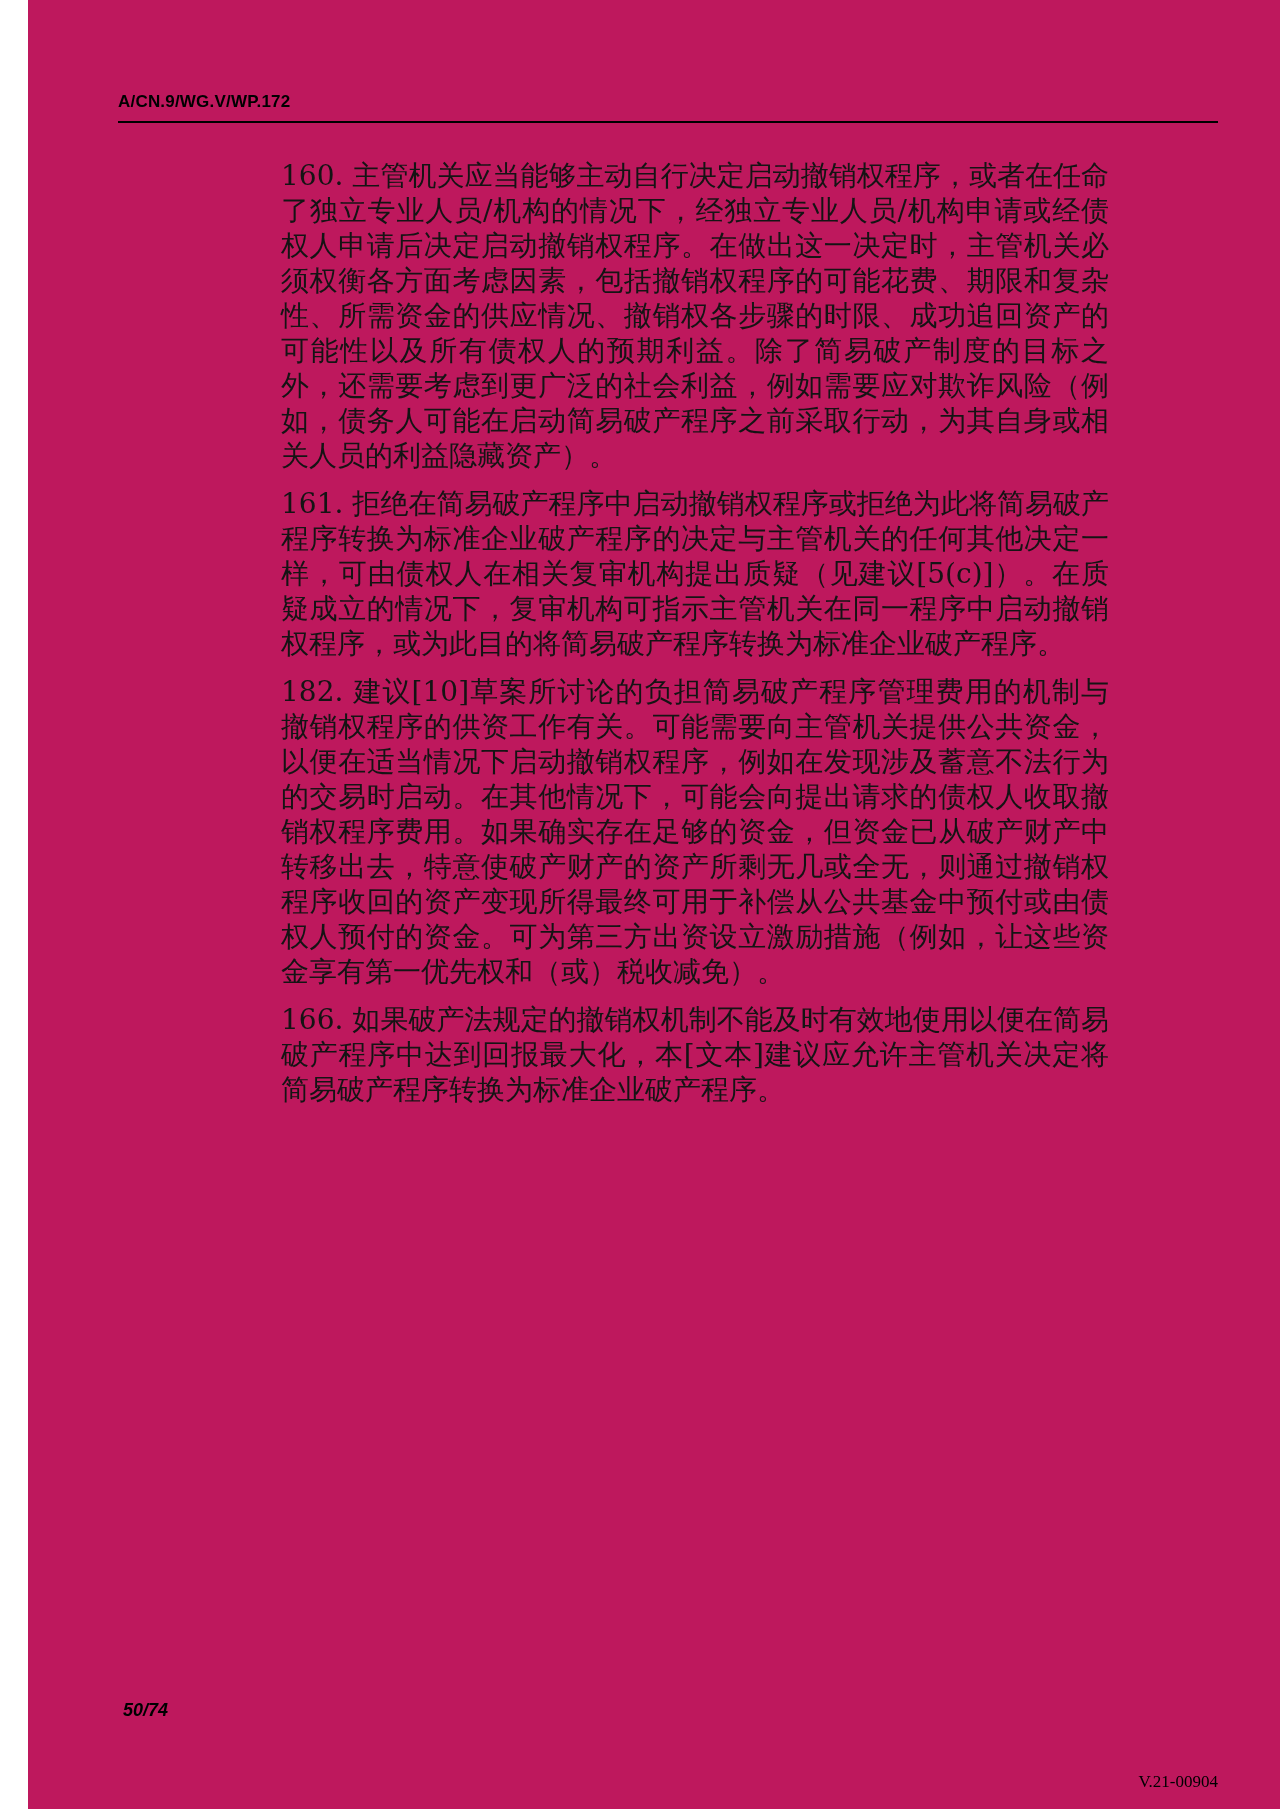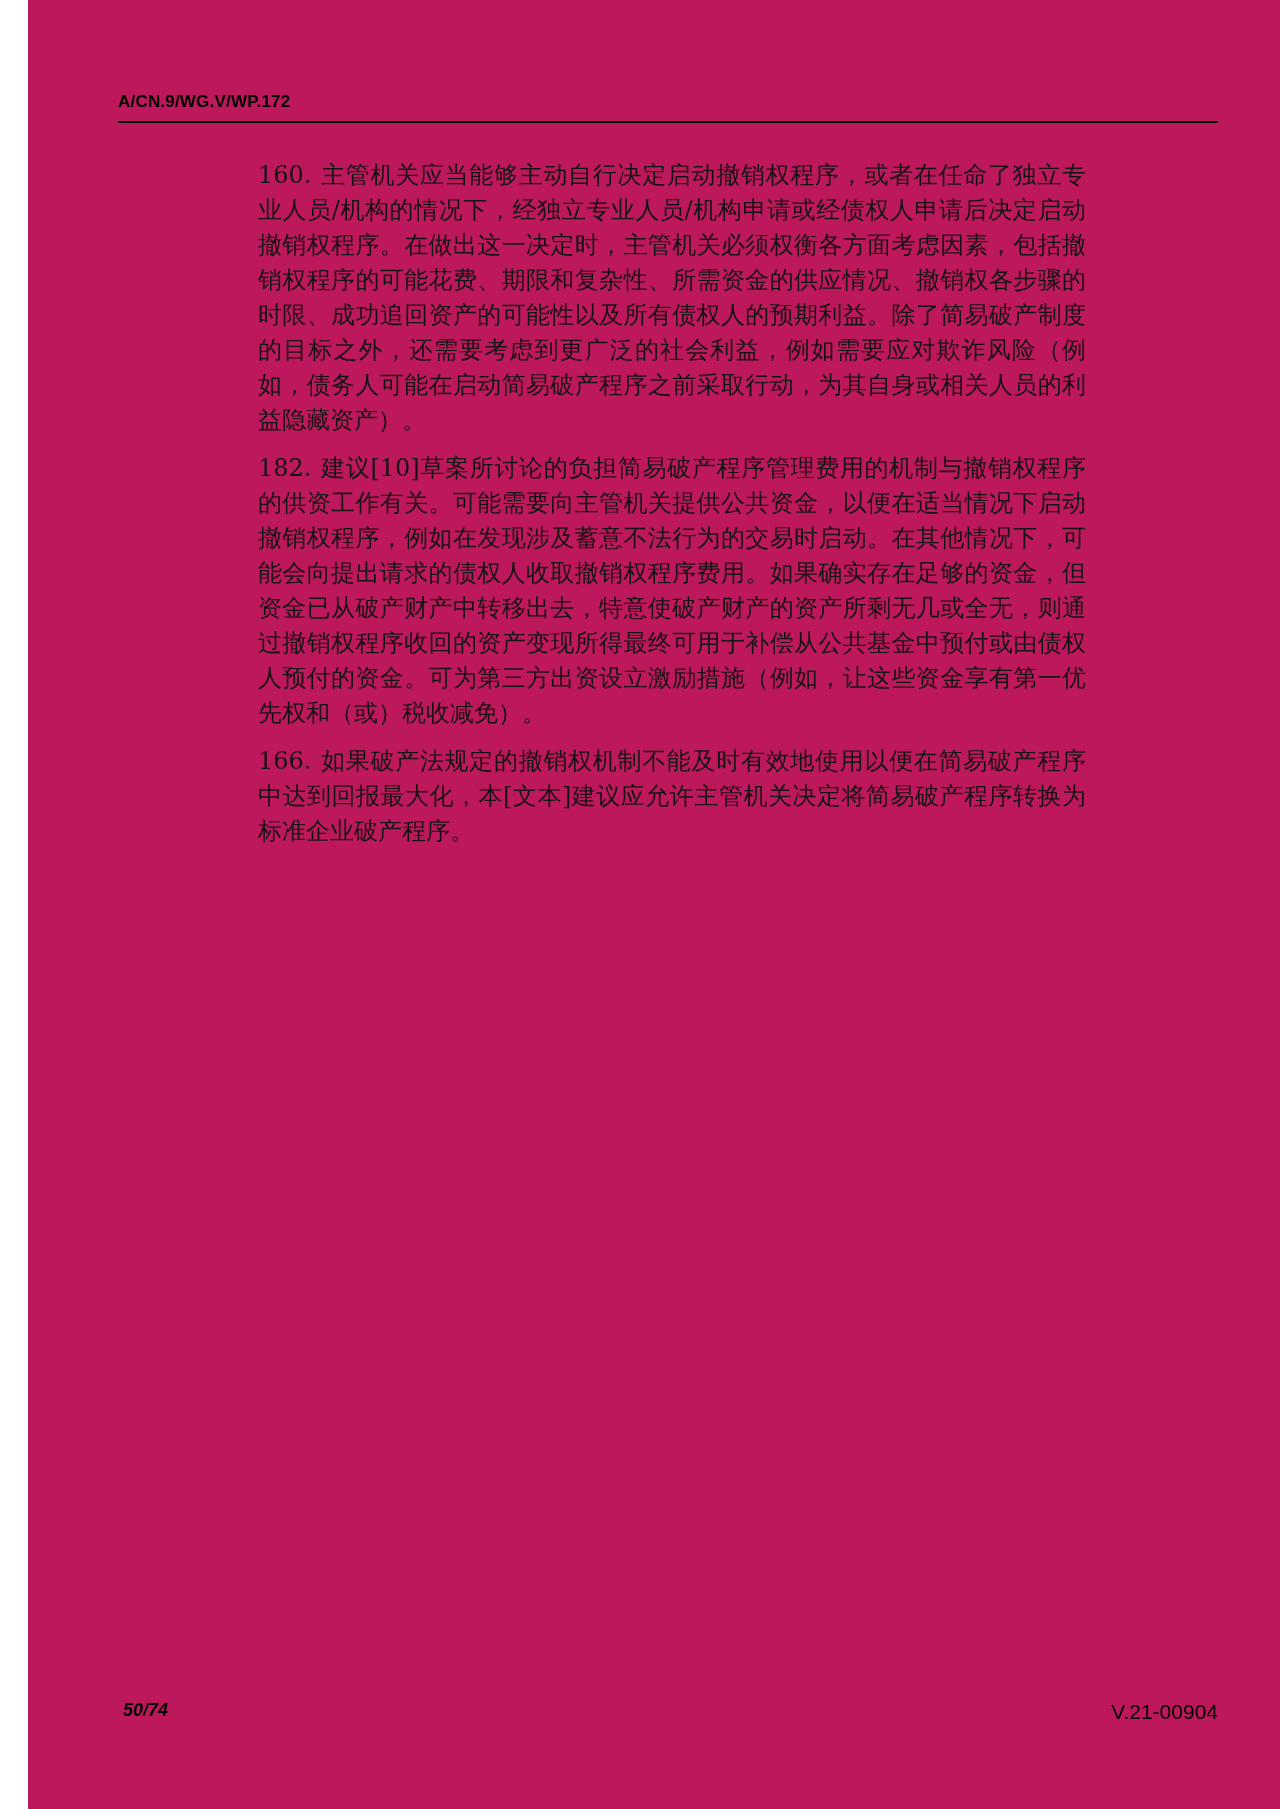--- a/index.html
+++ b/index.html
@@ -29,25 +29,25 @@
   .header-rule {
     position: absolute;
     left: 90px;
     top: 121px;
     width: 1100px;
     height: 0;
     border-top: 2px solid #000;
   }
   .content {
     position: absolute;
-    left: 230px;
+    left: 253px;
     top: 158px;
     width: 828px;
     font-family: "DejaVu Serif", serif;
-    font-size: 24px;
+    font-size: 28px;
     line-height: 35px;
     text-align: justify;
     color: #141414;
   }
   .content p {
     margin: 0 0 13px 0;
     padding: 0;
   }
   .para-num {
     margin-right: 9px;
@@ -58,37 +58,38 @@
     top: 1700px;
     font-family: "Liberation Sans", sans-serif;
     font-weight: bold;
     font-size: 18px;
     color: #000;
     font-style: italic;
   }
   .footer-docid {
     position: absolute;
     right: 90px;
-    top: 1700px;
-    font-family: Liberation Sans, sans-serif;
-    font-size: 21px;
+    top: 1772px;
+    font-family: Liberation Serif, serif;
+    font-size: 17px;
     color: #000;
   }
 </style>
 </head>
 <body>
 
 <div class="page">
 
   <div class="doc-symbol">A/CN.9/WG.V/WP.172</div>
 
   <div class="header-rule"></div>
 
   <div class="content">
     <p><span class="para-num">160.</span><span>主管机关应当能够主动自行决定启动撤销权程序，或者在任命了独立专业人员/机构的情况下，经独立专业人员/机构申请或经债权人申请后决定启动撤销权程序。在做出这一决定时，主管机关必须权衡各方面考虑因素，包括撤销权程序的可能花费、期限和复杂性、所需资金的供应情况、撤销权各步骤的时限、成功追回资产的可能性以及所有债权人的预期利益。除了简易破产制度的目标之外，还需要考虑到更广泛的社会利益，例如需要应对欺诈风险（例如，债务人可能在启动简易破产程序之前采取行动，为其自身或相关人员的利益隐藏资产）。</span></p>
+    <p><span class="para-num">161.</span><span>拒绝在简易破产程序中启动撤销权程序或拒绝为此将简易破产程序转换为标准企业破产程序的决定与主管机关的任何其他决定一样，可由债权人在相关复审机构提出质疑（见建议[5(c)]）。在质疑成立的情况下，复审机构可指示主管机关在同一程序中启动撤销权程序，或为此目的将简易破产程序转换为标准企业破产程序。</span></p>
     <p><span class="para-num">182.</span><span>建议[10]草案所讨论的负担简易破产程序管理费用的机制与撤销权程序的供资工作有关。可能需要向主管机关提供公共资金，以便在适当情况下启动撤销权程序，例如在发现涉及蓄意不法行为的交易时启动。在其他情况下，可能会向提出请求的债权人收取撤销权程序费用。如果确实存在足够的资金，但资金已从破产财产中转移出去，特意使破产财产的资产所剩无几或全无，则通过撤销权程序收回的资产变现所得最终可用于补偿从公共基金中预付或由债权人预付的资金。可为第三方出资设立激励措施（例如，让这些资金享有第一优先权和（或）税收减免）。</span></p>
     <p><span class="para-num">166.</span><span>如果破产法规定的撤销权机制不能及时有效地使用以便在简易破产程序中达到回报最大化，本[文本]建议应允许主管机关决定将简易破产程序转换为标准企业破产程序。</span></p>
   </div>
 
   <div class="footer-page">50/74</div>
 
   <div class="footer-docid">V.21-00904</div>
 
 </div>
 

